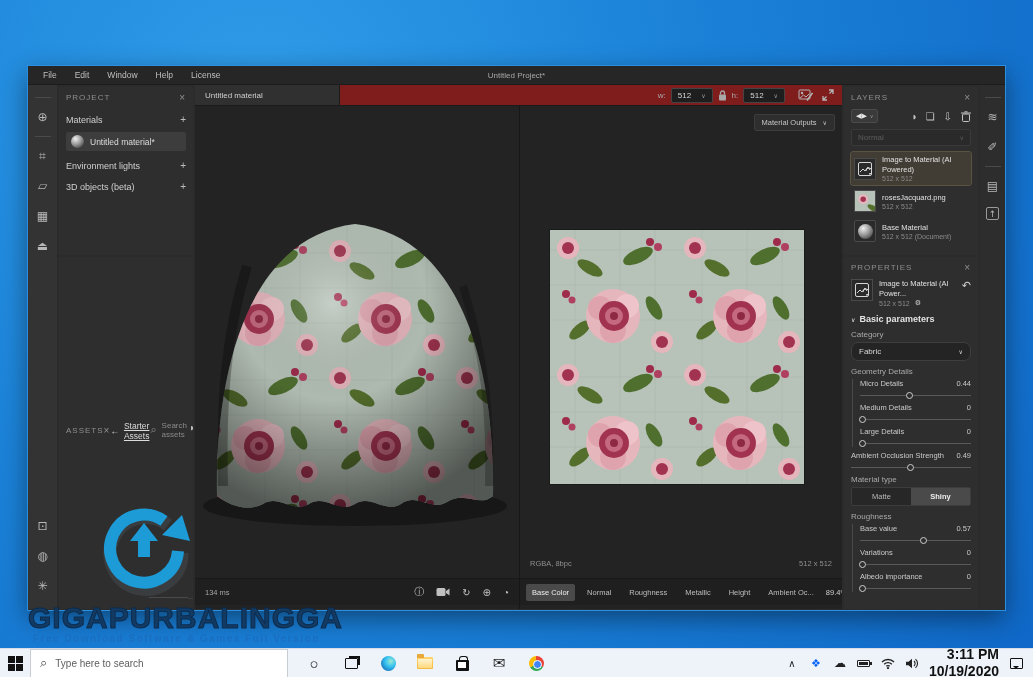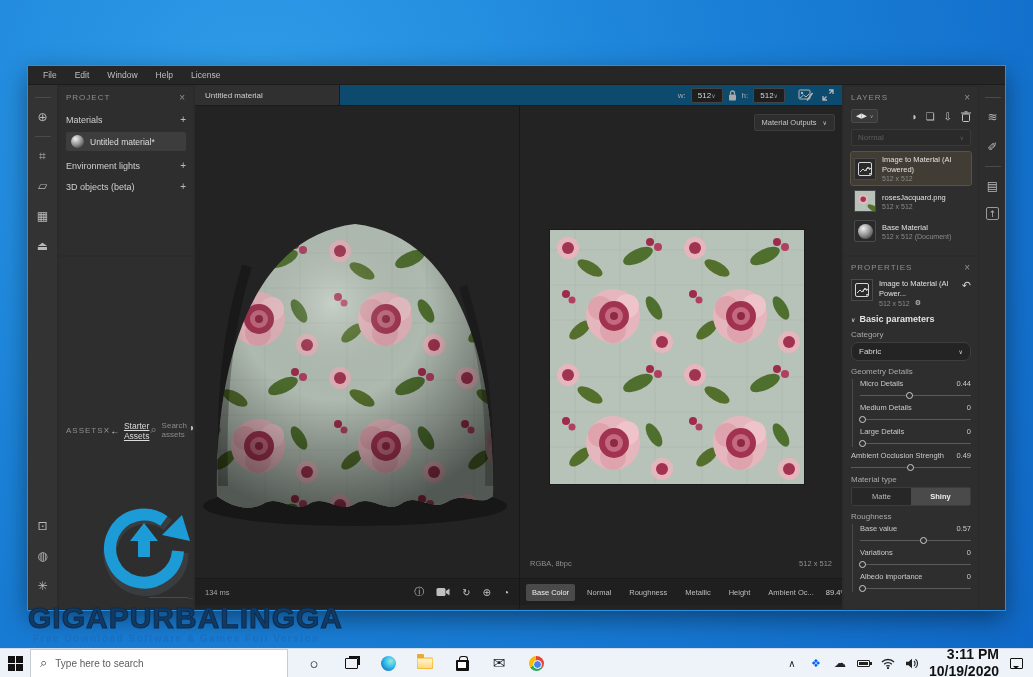--- a/index.html
+++ b/index.html
@@ -55,25 +55,25 @@
   .group-row .cnt { margin-left:auto; color:#8a8a8a; }
   .agrid { display:grid; grid-template-columns:repeat(4,1fr); column-gap:4px; row-gap:2px; flex:1; overflow:hidden; }
   .acell { display:flex; flex-direction:column; align-items:center; }
   .sphere { width:24px; height:24px; border-radius:50%; }
   .alabel { font-size:7px; color:#b5b5b5; margin-top:2px; max-width:30px; white-space:nowrap;
     overflow:hidden; text-overflow:ellipsis; }
   .asset-actions { display:flex; justify-content:flex-end; gap:10px; padding:3px 2px 0 0; color:#a9a9a9; font-size:10px; }
 
   
   .center { flex:1; display:flex; flex-direction:column; background:#232323; min-width:0; }
-  .vtopbar { height:21px; background:#0c4a6e; display:flex; align-items:center; border-bottom:1px solid #1b1b1b; }
+  .vtopbar { height:21px; background:#7f1d1d; display:flex; align-items:center; border-bottom:1px solid #1b1b1b; }
   .vtab { width:145px; height:100%; background:#303030; display:flex; align-items:center;
     padding-left:10px; font-size:8px; color:#cfcfcf; border-right:1px solid #1b1b1b; }
   .size-controls { margin-left:auto; display:flex; align-items:center; gap:5px; padding-right:8px; color:#a9a9a9; }
-  .mini-select { display:flex; align-items:center; background:#1e1e1e; border:1px solid #444;
+  .mini-select { display:flex; align-items:center; gap:10px; background:#1e1e1e; border:1px solid #444;
     border-radius:2px; padding:2px 6px; font-size:8px; color:#d5d5d5; }
   .vcontent { flex:1; display:flex; position:relative; min-height:0; }
   .view3d { flex:1; position:relative; border-right:1px solid #171717; overflow:hidden; }
   .view2d { width:322px; position:relative; overflow:hidden; }
   .outputs-btn { position:absolute; top:8px; right:7px; display:flex; gap:6px; align-items:center;
     background:#2e2e2e; border:1px solid #3d3d3d; border-radius:2px; color:#c5c5c5;
     font-size:7.5px; padding:3px 7px; z-index:5; }
   .fabric2d { position:absolute; left:30px; top:124px; width:254px; height:254px; box-shadow:0 0 0 1px #1a1a1a; }
   .info-row { position:absolute; left:0; right:0; bottom:41px; display:flex; justify-content:space-between;
     padding:0 10px; color:#8f8f8f; font-size:7.5px; }
@@ -206,20 +206,21 @@
   <div class="app-window">
 
     <div class="titlebar">
       <div class="menus">
         <span>File</span>
         <span>Edit</span>
         <span>Window</span>
         <span>Help</span>
         <span>License</span>
       </div>
+      <div class="wtitle">Untitled Project*</div>
     </div>
 
     <div class="app-body">
 
       <div class="tool-strip">
         <div class="tdiv"></div>
         <div class="ticon">⊕</div>
         <div class="tdiv"></div>
         <div class="ticon">⌗</div>
         <div class="ticon">▱</div>

